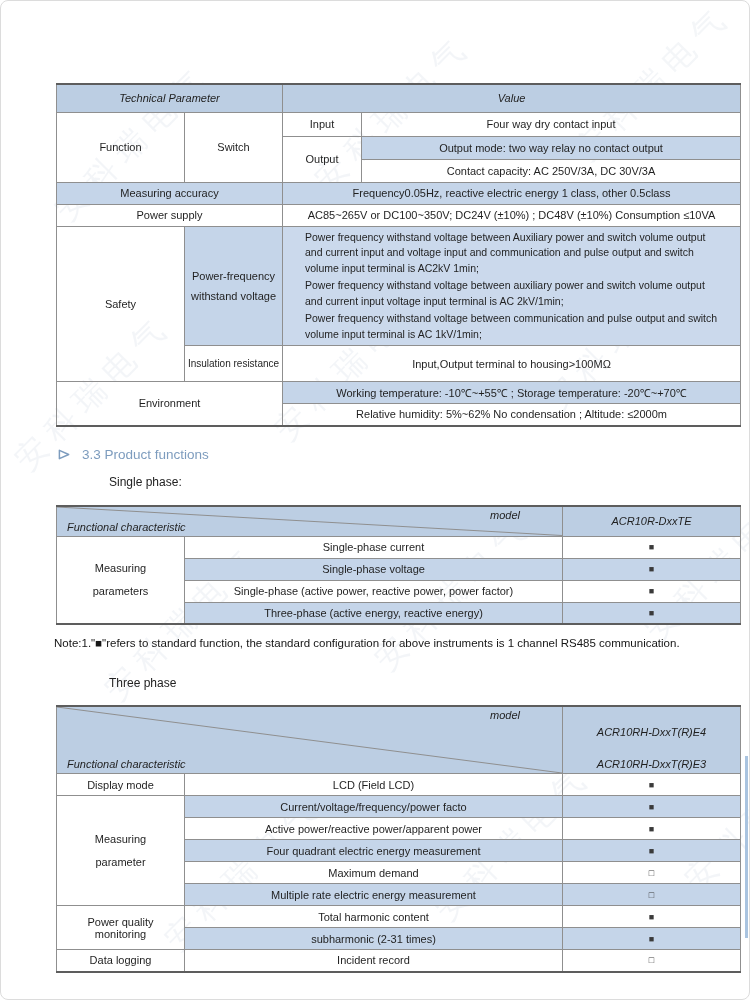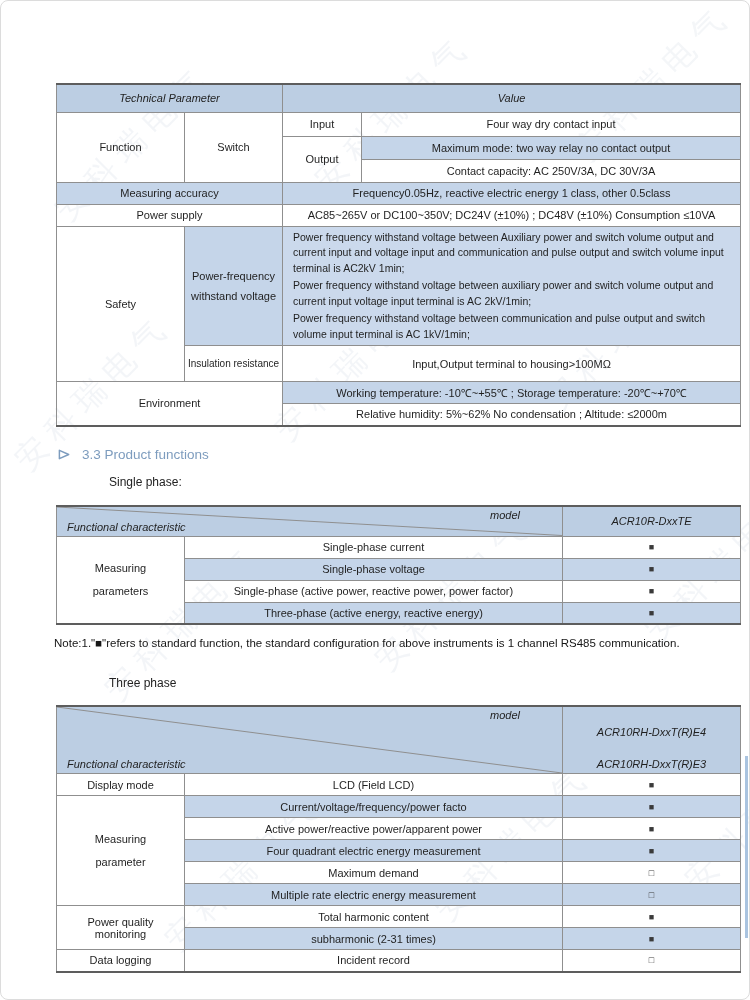--- a/index.html
+++ b/index.html
@@ -34,21 +34,21 @@
     border:1px solid #8f8f8f;
     text-align:center;vertical-align:middle;
     padding:1px 5px;overflow:hidden;
   }
   .blue{background:#c5d5e9;}
   .hdrblue{background:#bccee3;font-style:italic;}
   .parablue{background:#cbd9ec;}
   .left{text-align:center;}
   .h28{height:28px}.h24{height:24px}.h23{height:23px}.h22{height:22px}
   .h21{height:36px}.h30{height:30px}.h36{height:36px}.h112{height:112px}
-  .para{text-align:left;font-size:10.5px;line-height:15.5px;margin:2px 5px;}
+  .para{text-align:left;font-size:10.5px;line-height:15.5px;margin:2px 17px;}
   .narrow{display:block;max-width:78px;margin:0 auto;line-height:23px;}
   .narrow2{display:block;max-width:94px;margin:12px auto;line-height:20px;}
   .nowrap{white-space:nowrap;font-size:10px;padding-left:1px;padding-right:1px;}
   .sq{font-size:9px;color:#3a3a3a;}
   
   .diagcell{position:relative;padding:0;}
   .diagcell svg.diag{position:absolute;left:0;top:0;width:100%;height:100%;}
   .model-lbl{position:absolute;top:2px;right:42px;font-size:11px;margin-left:45px;}
   .func-lbl{position:absolute;bottom:3px;left:10px;font-size:11px;}
   .mline{line-height:16px;margin-top:16px;}
@@ -93,21 +93,21 @@
       <td colspan="2" class="hdrblue">Value</td>
     </tr>
     <tr class="h24">
       <td rowspan="3">Function</td>
       <td rowspan="3">Switch</td>
       <td>Input</td>
       <td>Four way dry contact input</td>
     </tr>
     <tr class="h23">
       <td rowspan="2">Output</td>
-      <td class="blue">Maximum mode: two way relay no contact output</td>
+      <td class="blue">Output mode: two way relay no contact output</td>
     </tr>
     <tr class="h23">
       <td>Contact capacity: AC 250V/3A, DC 30V/3A</td>
     </tr>
     <tr class="h22">
       <td colspan="2" class="blue">Measuring accuracy</td>
       <td colspan="2" class="blue">Frequency0.05Hz, reactive electric energy 1 class, other 0.5class</td>
     </tr>
     <tr class="h22">
       <td colspan="2">Power supply</td>

